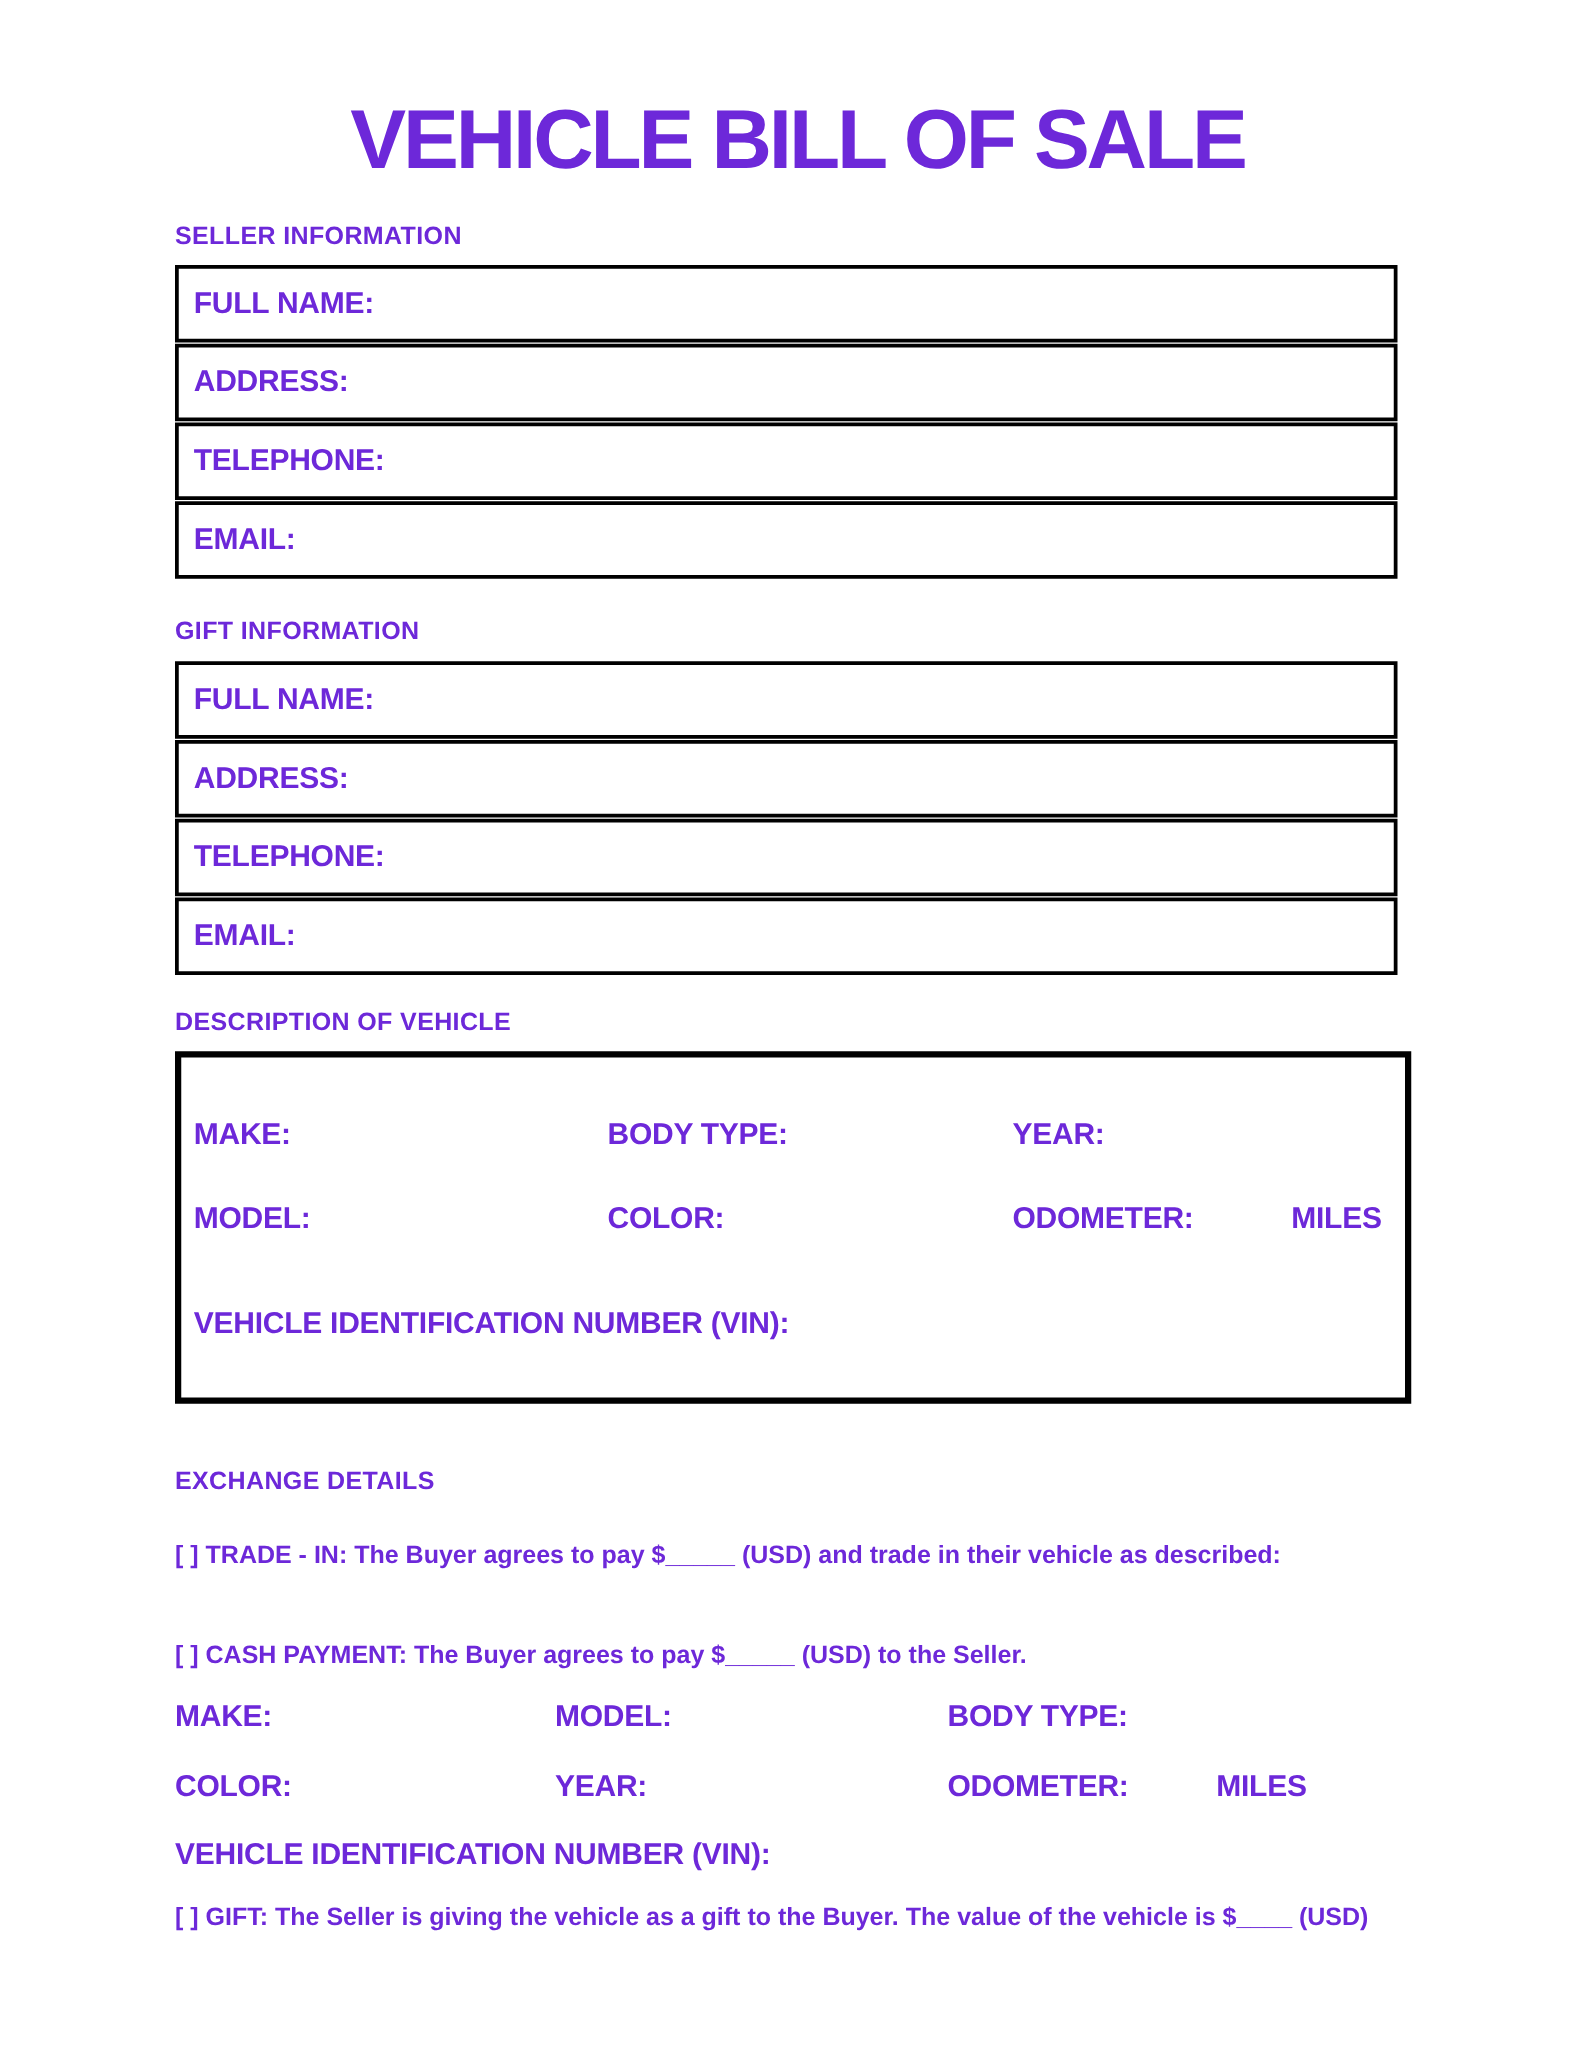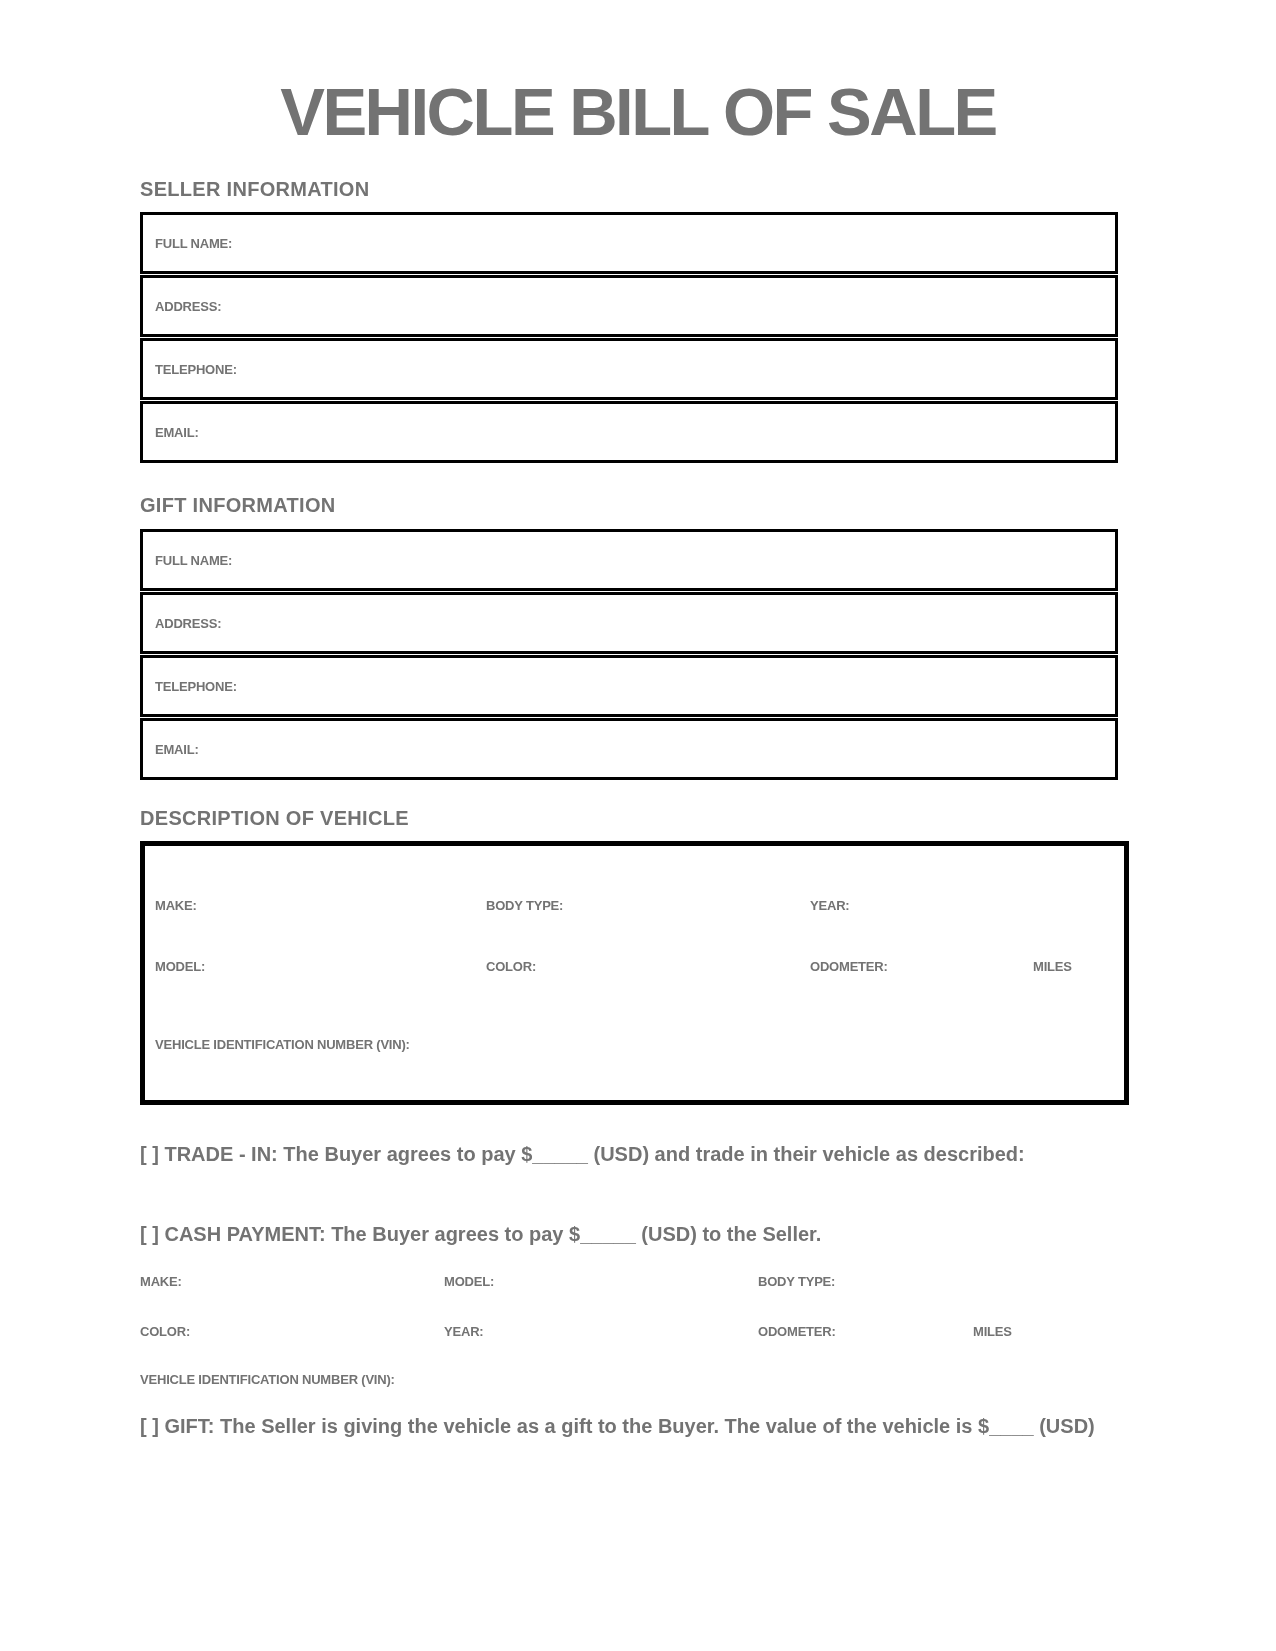--- a/index.html
+++ b/index.html
@@ -2,21 +2,21 @@
 <html><head>
 <meta charset="utf-8">
 <style>
   * { margin: 0; padding: 0; box-sizing: content-box; }
   html, body { background: #ffffff; }
   .page {
     position: relative;
     width: 1276px;
     height: 1621px;
     background: #ffffff;
-    color: #737373;
+    color: #6d28d9;
     font-family: "Liberation Sans", "DejaVu Sans", sans-serif;
     overflow: hidden;
   }
   .doc-title {
     margin-top: 78px;
     text-align: center;
     font-size: 67px;
     font-weight: bold;
     letter-spacing: -2.5px;
     line-height: 1.0;
@@ -42,21 +42,21 @@
   .field-row {
     border: 3px solid #000;
     height: 56px;
     margin-bottom: 1px;
     display: flex;
     align-items: center;
     padding-left: 12px;
     background: #fff;
   }
   .field-label, .cell-label, .unit-label, .vin-label {
-    font-size: 13px;
+    font-size: 24px;
     font-weight: bold;
     letter-spacing: -0.2px;
     line-height: 1.0;
     white-space: nowrap;
   }
 
   .vehicle-box {
     border: 5px solid #000;
     width: 964px;
     padding: 50px 5px 47px 10px;
@@ -156,20 +156,21 @@
         </div>
         <div>
           <span class="unit-label">MILES</span>
         </div>
       </div>
       <div class="vbox-vin">
         <span class="vin-label">VEHICLE IDENTIFICATION NUMBER (VIN):</span>
       </div>
     </div>
 
+    <h2 class="section-heading h-exchange">EXCHANGE DETAILS</h2>
 
     <p class="opt-line opt-trade"><span class="checkbox">[ ]</span> <span>TRADE - IN:</span> <span>The Buyer agrees to pay $_____ (USD) and trade in their vehicle as described:</span></p>
 
     <p class="opt-line opt-cash"><span class="checkbox">[ ]</span> <span>CASH PAYMENT:</span> <span>The Buyer agrees to pay $_____  (USD) to the Seller.</span></p>
 
     <div class="trade-row trade-row1">
       <div>
         <span class="cell-label">MAKE:</span>
       </div>
       <div>

